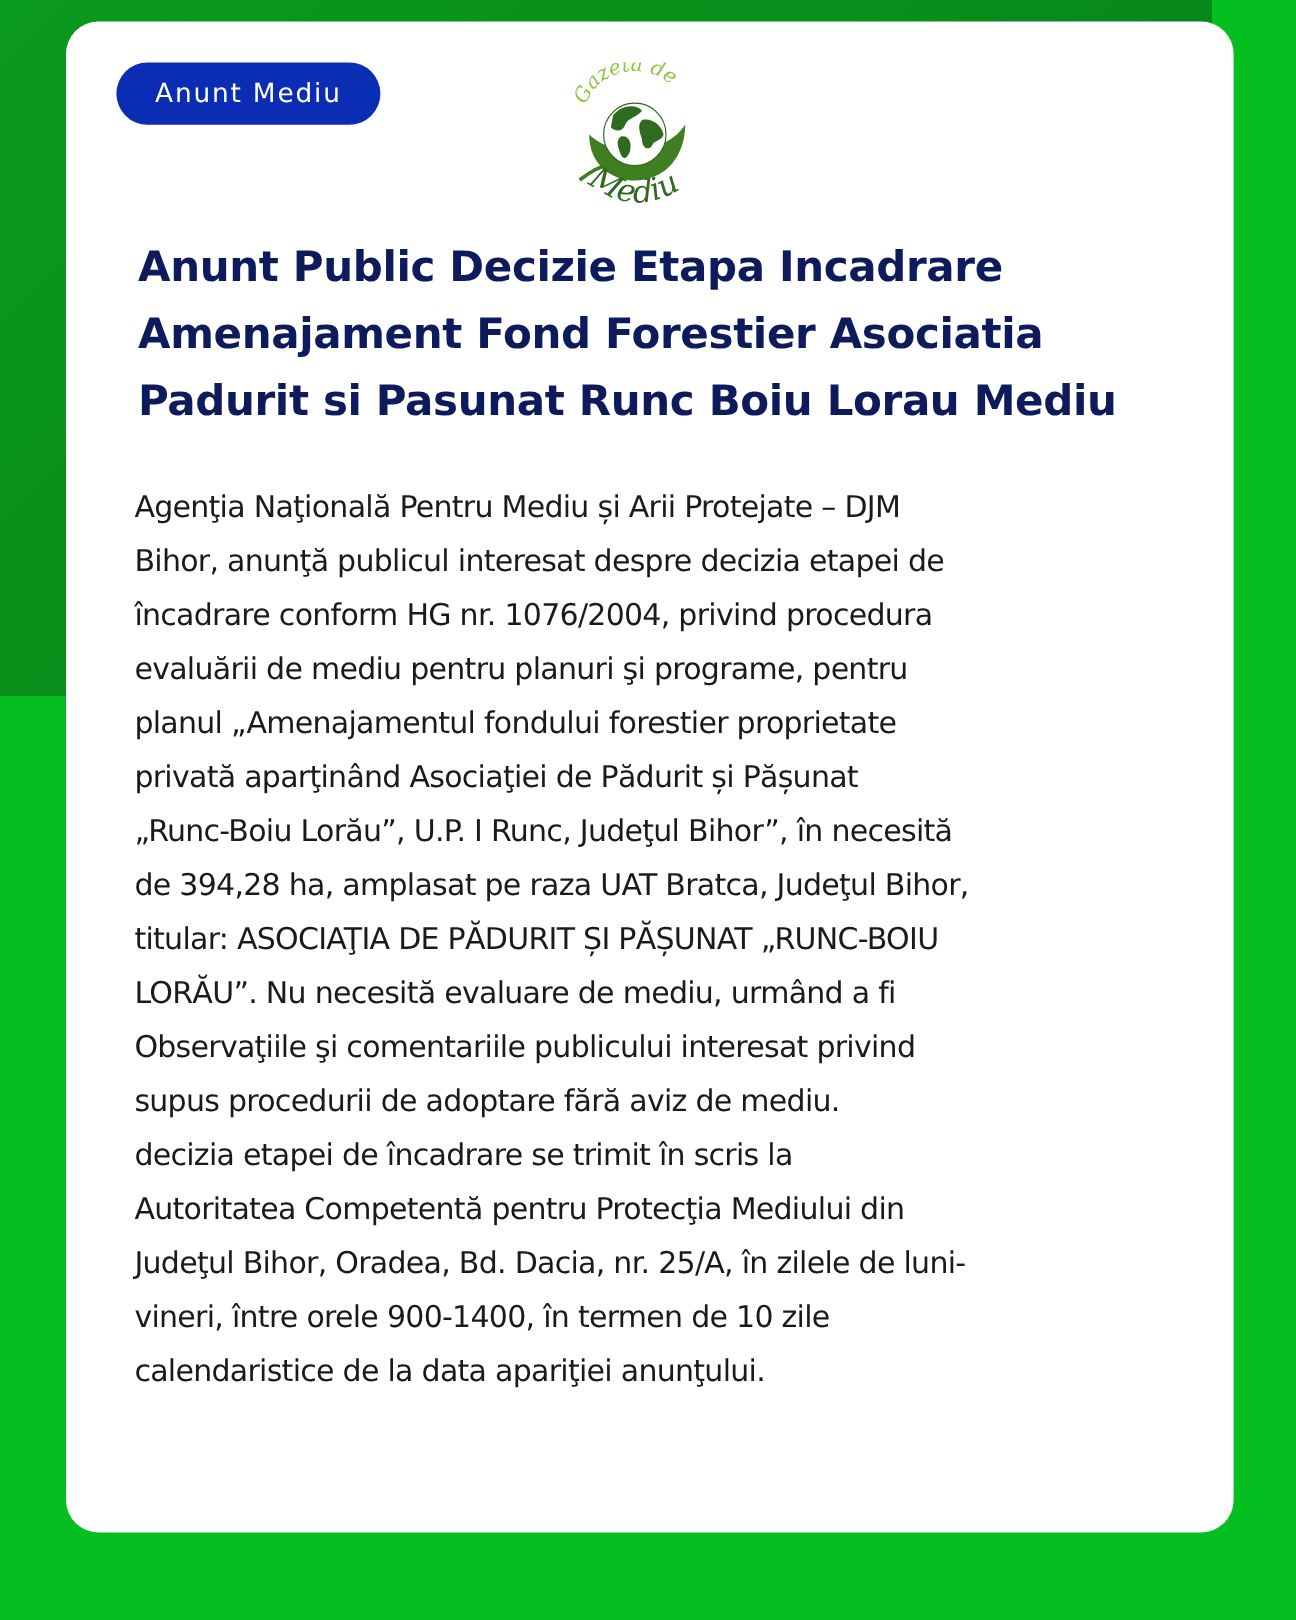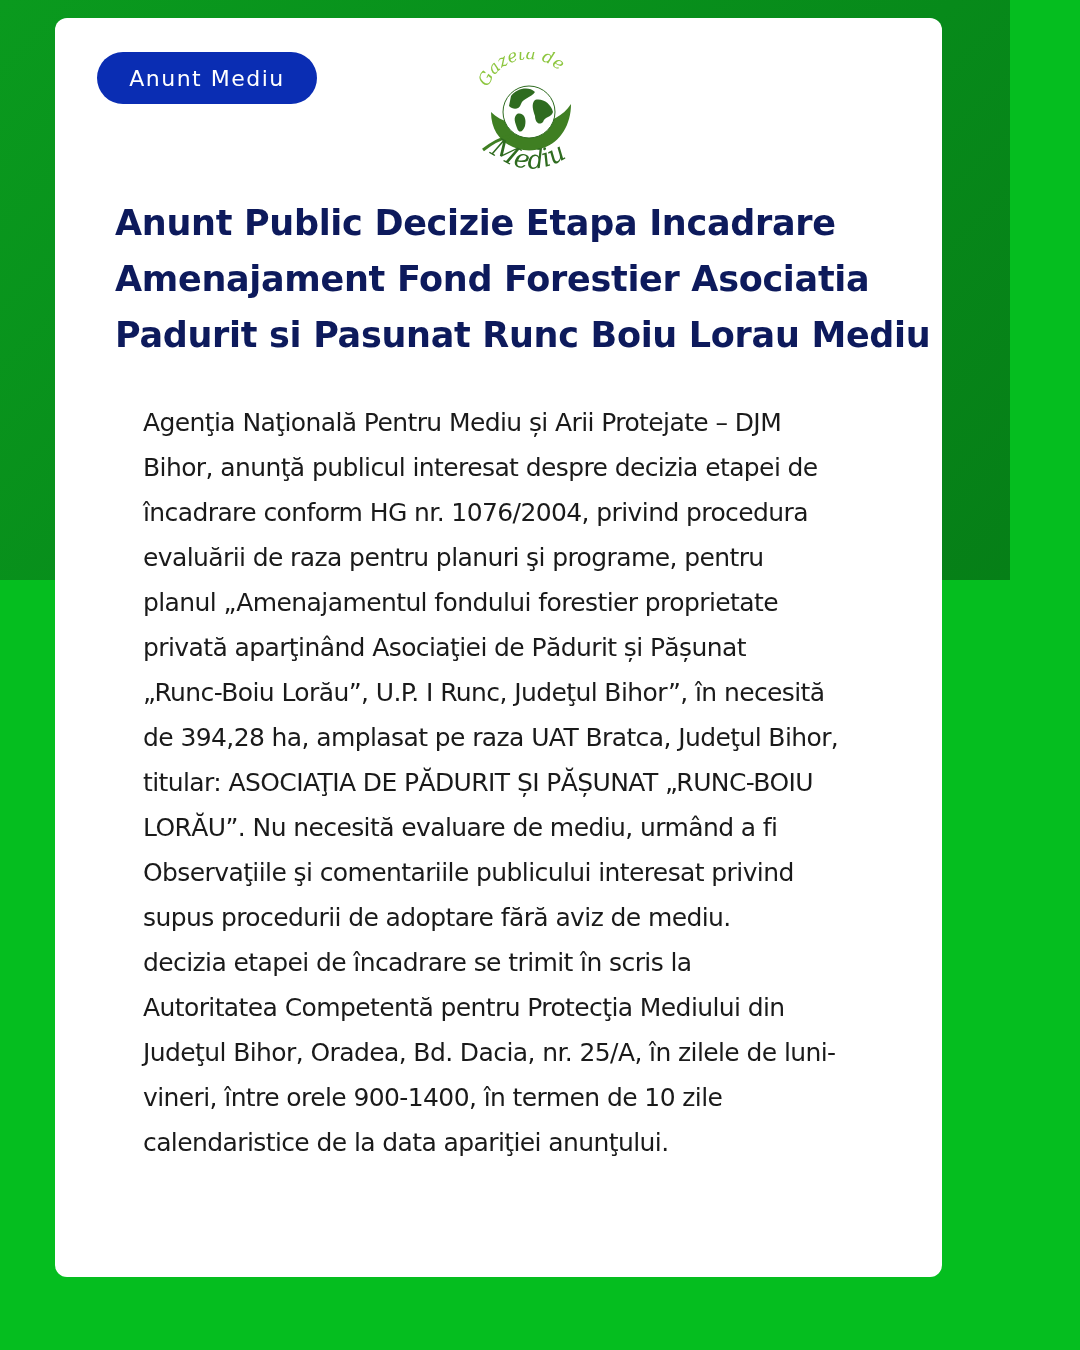--- a/index.html
+++ b/index.html
@@ -6,22 +6,22 @@
     body {
       width: 1080px; height: 1350px; position: relative; overflow: hidden;
       background: #05be1f;
       font-family: "Liberation Sans", "DejaVu Sans", sans-serif;
     }
     .bg-dark {
       position: absolute; left: 0; top: 0; width: 1010px; height: 580px;
       background: linear-gradient(135deg, #0a9a1e 0%, #078a1a 60%, #067f17 100%);
     }
     .card {
-      position: absolute; left: 55px; top: 18px; width: 887px; height: 1259px;
-      background: #ffffff; border-radius: 12px;
+      position: absolute; left: 55px; top: 18px; width: 973px; height: 1259px;
+      background: #ffffff; border-radius: 27px;
     }
     .tag {
       position: absolute; left: 42px; top: 34px; width: 220px; height: 52px;
       background: #0a2db3; border-radius: 26px;
       color: #ffffff; font-size: 22px; letter-spacing: 1.5px;
       display: flex; align-items: center; justify-content: center;
       font-family: "DejaVu Sans", sans-serif;
     }
     .logo {
       position: absolute; left: 418px; top: 34px; width: 110px; height: 128px;
@@ -31,21 +31,21 @@
       margin: 3px; color: #0d1a5c; font-weight: bold;
       font-family: "DejaVu Sans", sans-serif;
       font-size: 35px; line-height: 56px; letter-spacing: -0.3px;
     }
     .body-text {
       position: absolute; left: 57px; top: 382px; width: 860px;
       margin: 0; color: #1a1a1a;
       font-family: "DejaVu Sans", sans-serif;
       font-size: 25px; line-height: 45px; letter-spacing: -0.6px;
     }
-    .body-text span.line { display: block; white-space: nowrap; margin-left: 31px; }
+    .body-text span.line { display: block; white-space: nowrap; }
   </style>
 </head>
 <body>
 
 <div class="bg-dark"></div>
 
 <div class="card">
 
   <div class="tag">
     <span>Anunt Mediu</span>
@@ -78,21 +78,21 @@
   <h1 class="title">
     <span style="display:block">Anunt Public Decizie Etapa Incadrare</span>
     <span style="display:block">Amenajament Fond Forestier Asociatia</span>
     <span style="display:block">Padurit si Pasunat Runc Boiu Lorau Mediu</span>
   </h1>
 
   <p class="body-text">
     <span class="line">Agenţia Naţională Pentru Mediu și Arii Protejate – DJM</span>
     <span class="line">Bihor, anunţă publicul interesat despre decizia etapei de</span>
     <span class="line">încadrare conform HG nr. 1076/2004, privind procedura</span>
-    <span class="line">evaluării de raza pentru planuri şi programe, pentru</span>
+    <span class="line">evaluării de mediu pentru planuri şi programe, pentru</span>
     <span class="line">planul „Amenajamentul fondului forestier proprietate</span>
     <span class="line">privată aparţinând Asociaţiei de Pădurit și Pășunat</span>
     <span class="line">„Runc-Boiu Lorău”, U.P. I Runc, Judeţul Bihor”, în necesită</span>
     <span class="line">de 394,28 ha, amplasat pe raza UAT Bratca, Judeţul Bihor,</span>
     <span class="line">titular: ASOCIAŢIA DE PĂDURIT ȘI PĂȘUNAT „RUNC-BOIU</span>
     <span class="line">LORĂU”. Nu necesită evaluare de mediu, urmând a fi</span>
     <span class="line">Observaţiile şi comentariile publicului interesat privind</span>
     <span class="line">supus procedurii de adoptare fără aviz de mediu.</span>
     <span class="line">decizia etapei de încadrare se trimit în scris la</span>
     <span class="line">Autoritatea Competentă pentru Protecţia Mediului din</span>

